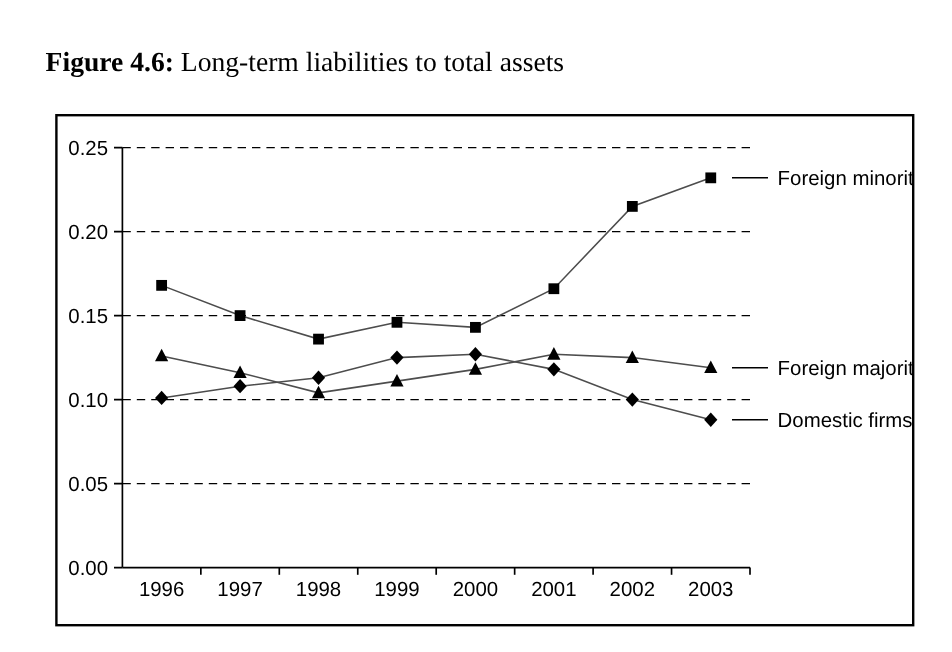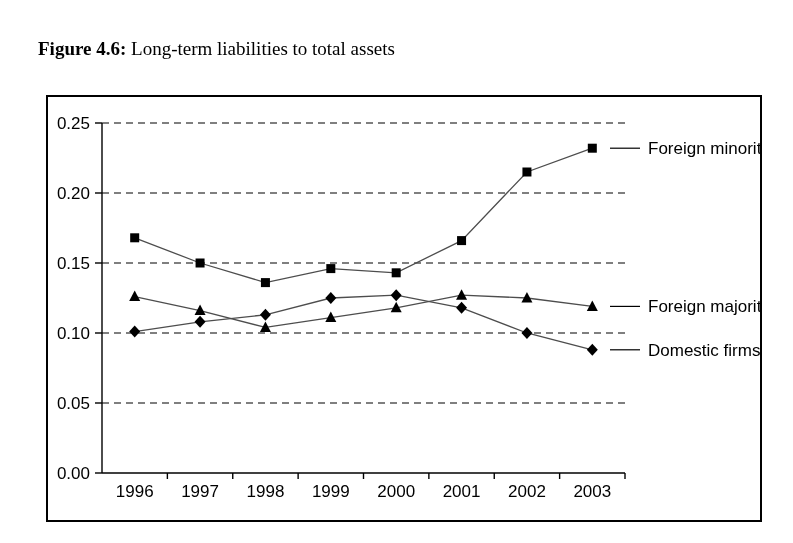--- a/index.html
+++ b/index.html
@@ -7,21 +7,21 @@
     width: 793px; height: 543px;
     position: relative;
     overflow: hidden;
     font-family: "Liberation Sans", sans-serif;
     color: #000;
   }
   .figure-title {
     position: absolute;
     left: 38px; top: 38px;
     font-family: "Liberation Serif", serif;
-    font-size: 19px;
+    font-size: 23px;
     line-height: 1.2;
     white-space: nowrap;
     color: #000;
   }
   .figure-title b { font-weight: bold; }
   .chart-frame {
     position: absolute;
     left: 46px; top: 95px;
     width: 712px; height: 423px;
     border: 2px solid #000;

